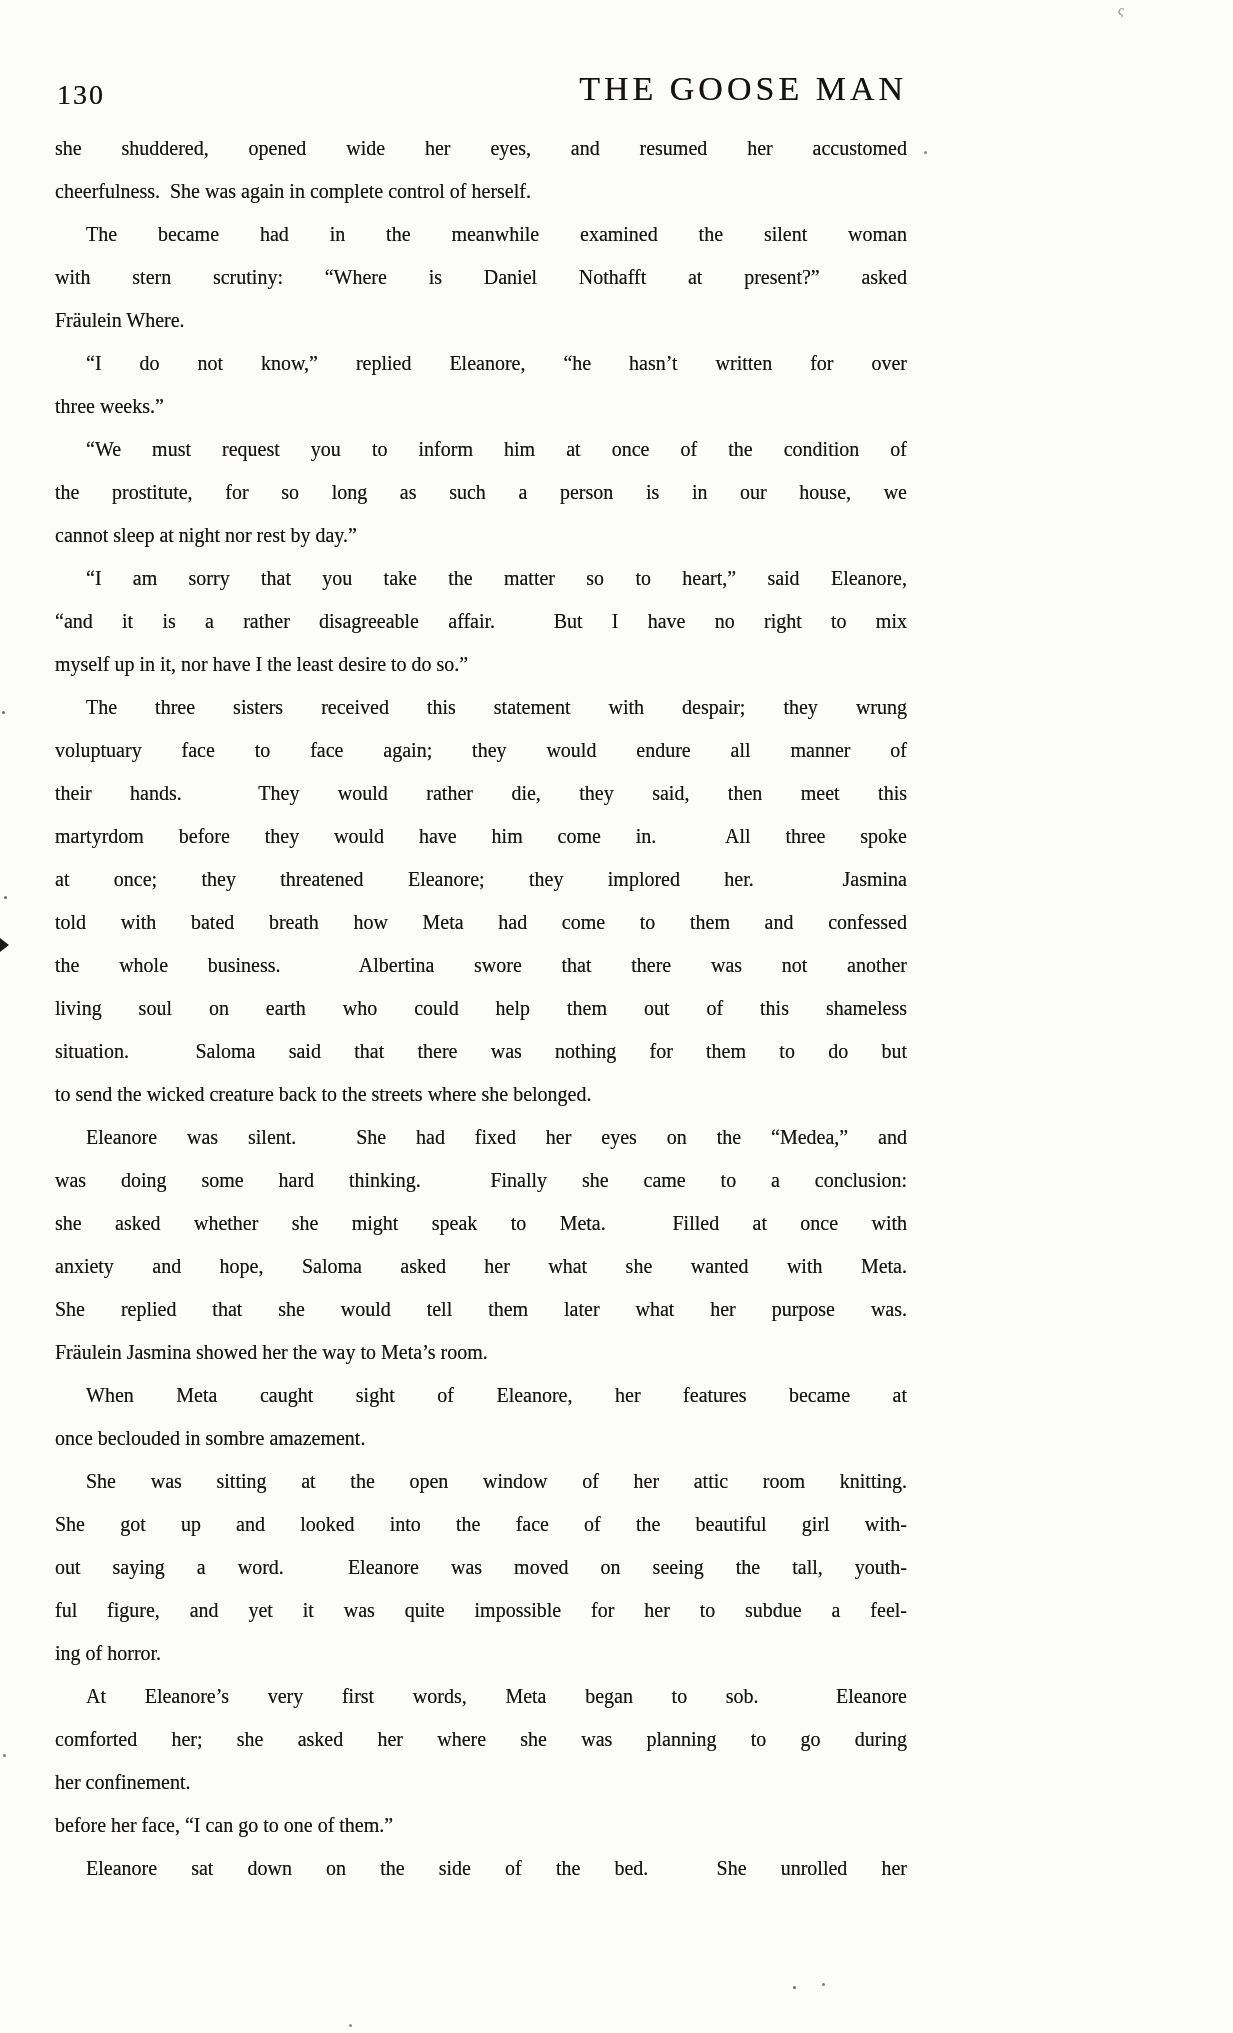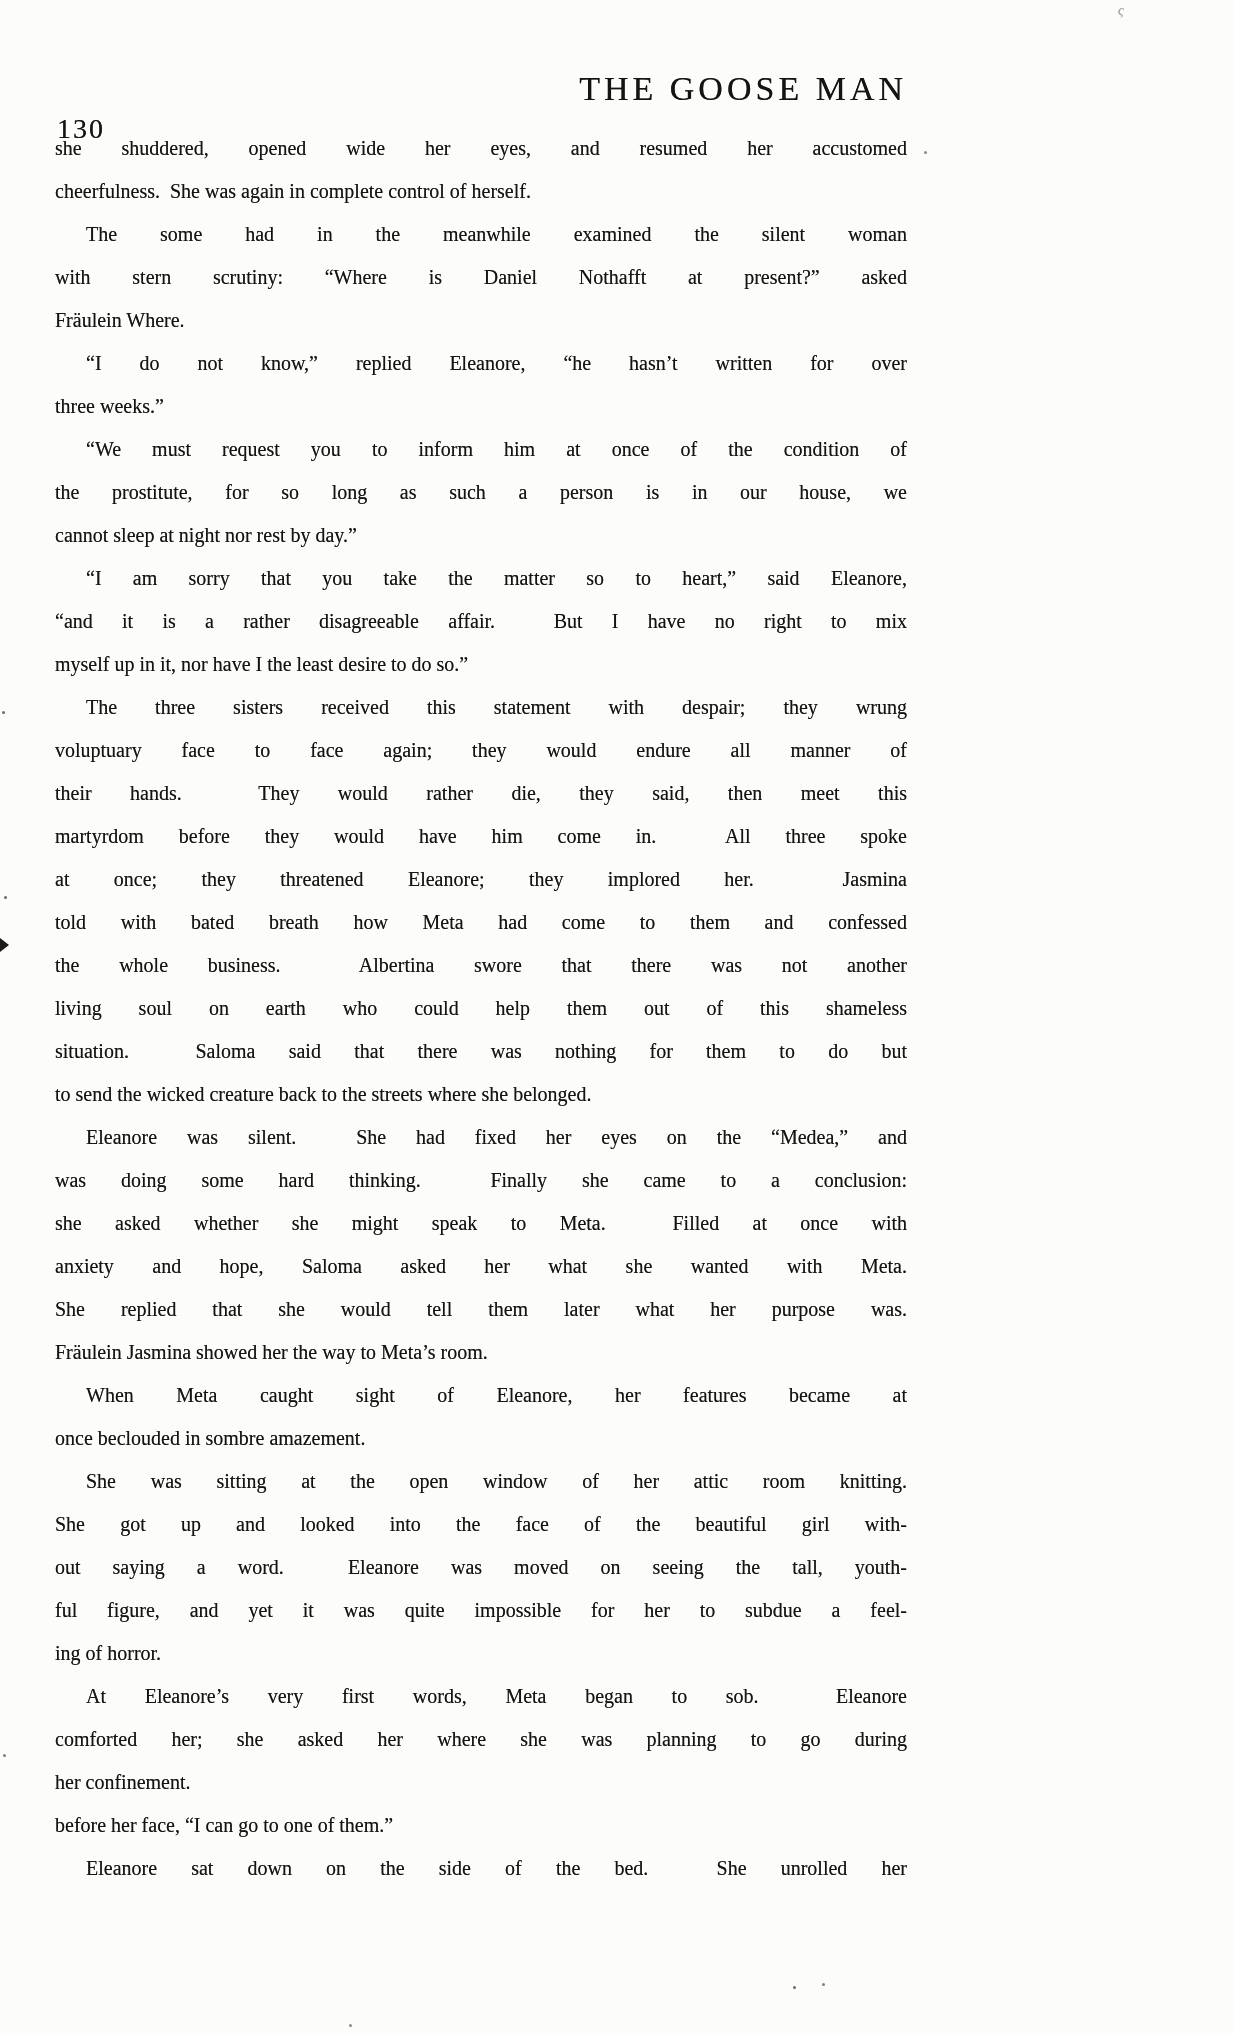--- a/index.html
+++ b/index.html
@@ -12,21 +12,20 @@
     overflow: hidden;
   }
   .page { position: absolute; inset: 0; }
 
   
   .header { position: absolute; top: 70px; left: 55px; width: 852px; height: 44px; }
   .pagenum {
     position: absolute; left: 2px; top: 9px;
     font-size: 28px; letter-spacing: 2px;
     text-shadow: 0 0 0.5px rgba(0,0,0,0.65);
-    margin-top: 34px;
   }
   .title {
     position: absolute; left: 0; right: 0; top: 0;
     text-align: right;
     font-size: 34px; letter-spacing: 4px;
     text-shadow: 0 0 0.6px rgba(0,0,0,0.7);
   }
 
   
   .textblock { position: absolute; top: 127px; left: 55px; width: 852px; }
@@ -70,21 +69,21 @@
 <div class="page">
 
   <div class="header">
     <span class="pagenum">130</span>
     <span class="title">THE GOOSE MAN</span>
   </div>
 
   <div class="textblock">
       <div class="line">she shuddered, opened wide her eyes, and resumed her accustomed</div>
       <div class="line end">cheerfulness.  She was again in complete control of herself.</div>
-      <div class="line indent">The some had in the meanwhile examined the silent woman</div>
+      <div class="line indent">The became had in the meanwhile examined the silent woman</div>
       <div class="line">with stern scrutiny: “Where is Daniel Nothafft at present?” asked</div>
       <div class="line end">Fräulein Where.</div>
       <div class="line indent">“I do not know,” replied Eleanore, “he hasn’t written for over</div>
       <div class="line end">three weeks.”</div>
       <div class="line indent">“We must request you to inform him at once of the condition of</div>
       <div class="line">the prostitute, for so long as such a person is in our house, we</div>
       <div class="line end">cannot sleep at night nor rest by day.”</div>
       <div class="line indent">“I am sorry that you take the matter so to heart,” said Eleanore,</div>
       <div class="line">“and it is a rather disagreeable affair.  But I have no right to mix</div>
       <div class="line end">myself up in it, nor have I the least desire to do so.”</div>

